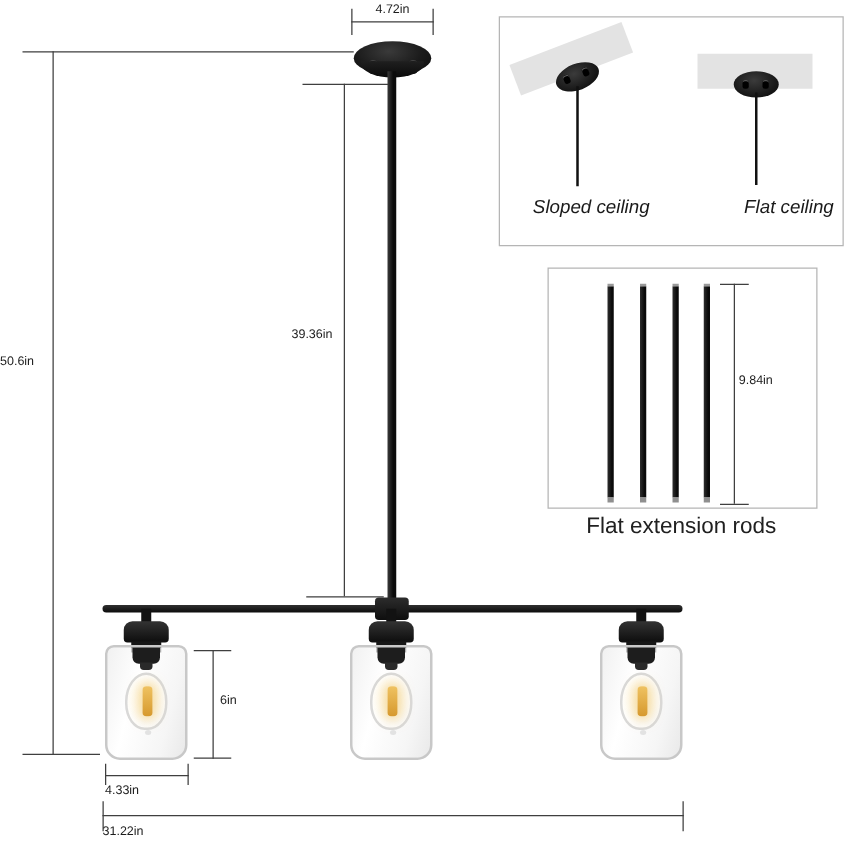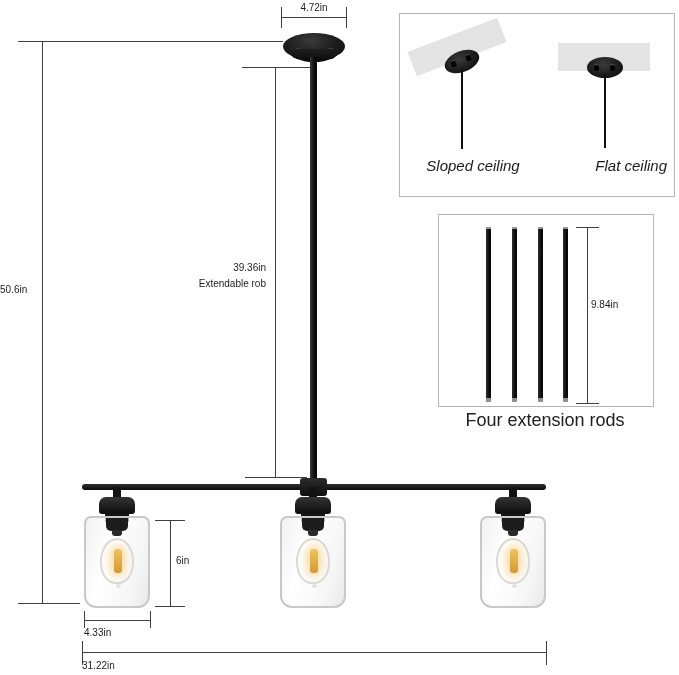--- a/index.html
+++ b/index.html
@@ -91,21 +91,20 @@
   <div class="dline" style="left:18px;top:41px;width:265px;height:1px;"></div>
   <div class="dline" style="left:42px;top:41px;width:1px;height:563px;"></div>
   <div class="dline" style="left:18px;top:603px;width:62px;height:1px;"></div>
   <div class="dim-text" style="left:0;top:282px;width:40px;text-align:left;">50.6in</div>
 
   <div class="dline" style="left:242px;top:67px;width:70px;height:1px;"></div>
   <div class="dline" style="left:275px;top:67px;width:1px;height:410px;"></div>
   <div class="dline" style="left:245px;top:477px;width:62px;height:1px;"></div>
   <div class="dim-text" style="left:140px;top:240px;width:126px;text-align:right;margin-top:20px;">
     <div>39.36in</div>
-    <div>Extendable rob</div>
   </div>
 
   <div class="canopy"></div>
   <div class="screw" style="left:295px;top:48px;"></div>
   <div class="screw" style="left:327px;top:48px;"></div>
   <div class="canopy-lip"></div>
   <div class="main-rod"></div>
   <div class="bar"></div>
   <div class="connector"></div>
 
@@ -186,15 +185,15 @@
   <div class="info-box" style="left:438px;top:214px;width:214px;height:191px;">
     <div class="ext-rod" style="left:47px;top:14px;height:169px;"></div>
     <div class="ext-rod" style="left:73px;top:14px;height:169px;"></div>
     <div class="ext-rod" style="left:99px;top:14px;height:169px;"></div>
     <div class="ext-rod" style="left:124px;top:14px;height:169px;"></div>
     <div class="dline" style="left:137px;top:12px;width:23px;height:1px;"></div>
     <div class="dline" style="left:148px;top:12px;width:1px;height:176px;"></div>
     <div class="dline" style="left:137px;top:188px;width:23px;height:1px;"></div>
     <div class="dim-text" style="left:152px;top:82px;">9.84in</div>
   </div>
-  <div class="caption" style="left:438px;top:410px;width:214px;">Four extension rods</div>
+  <div class="caption" style="left:438px;top:410px;width:214px;">Flat extension rods</div>
 
 </div>
 
 </body></html>

